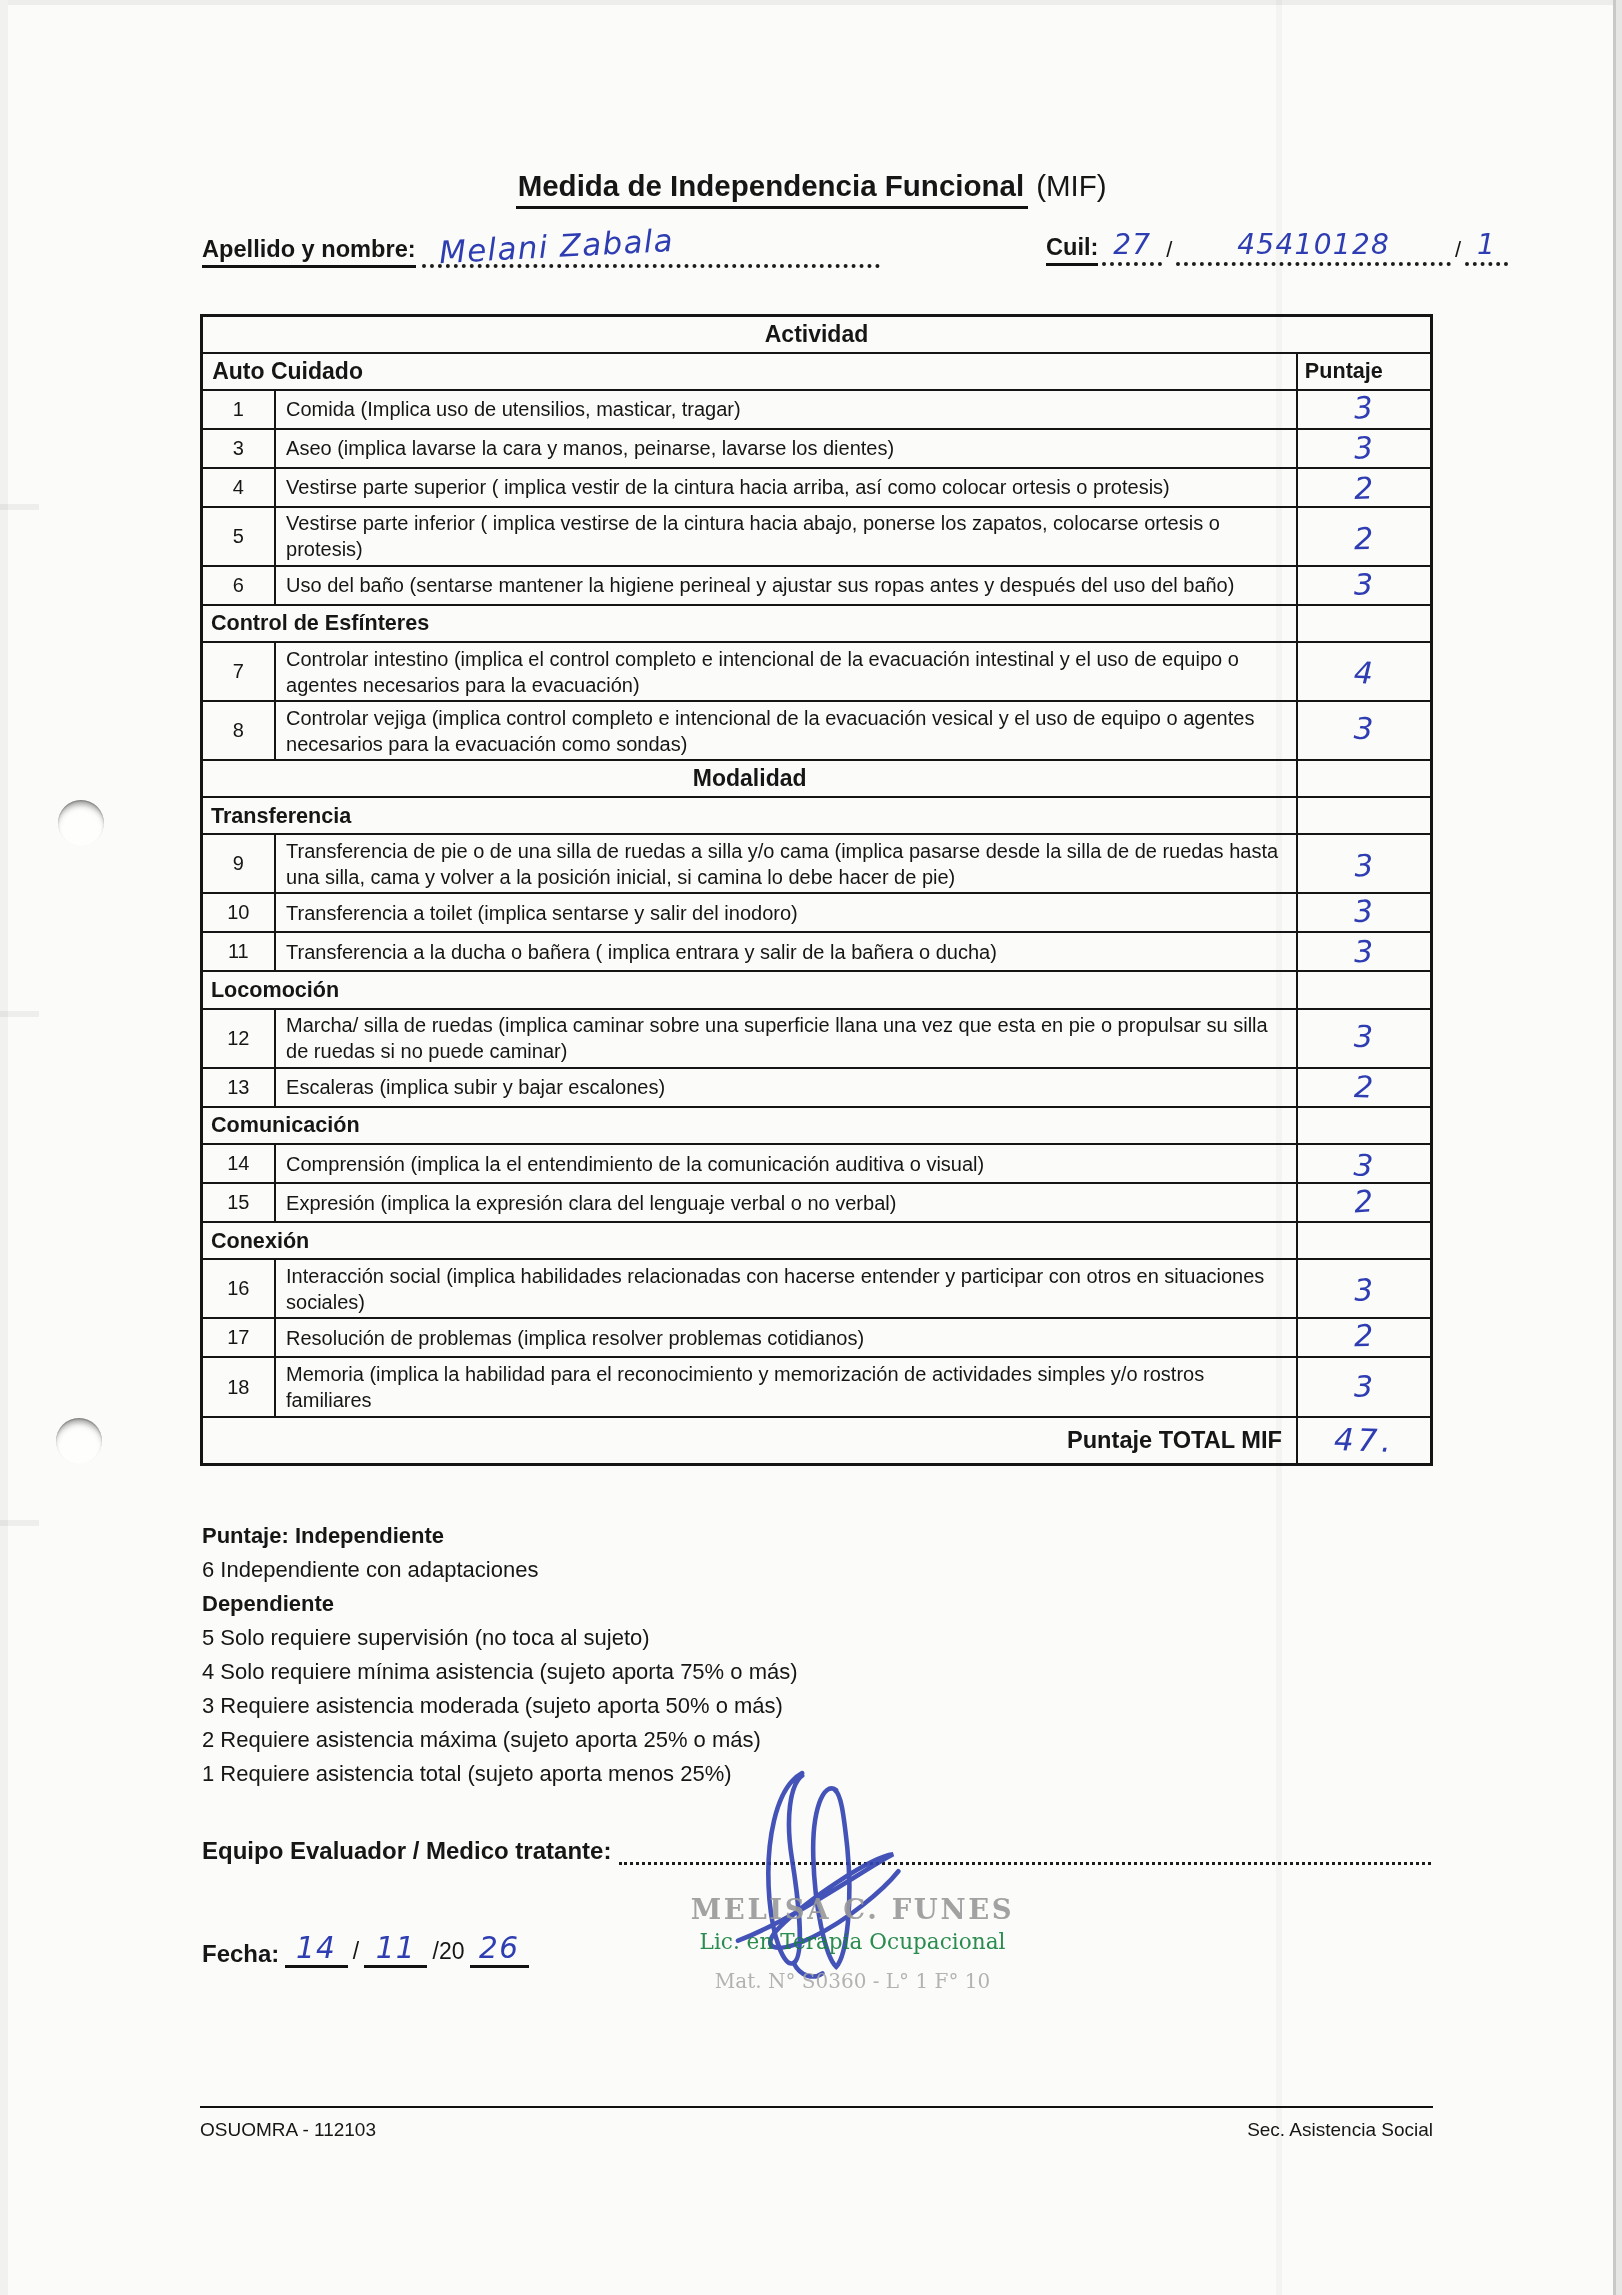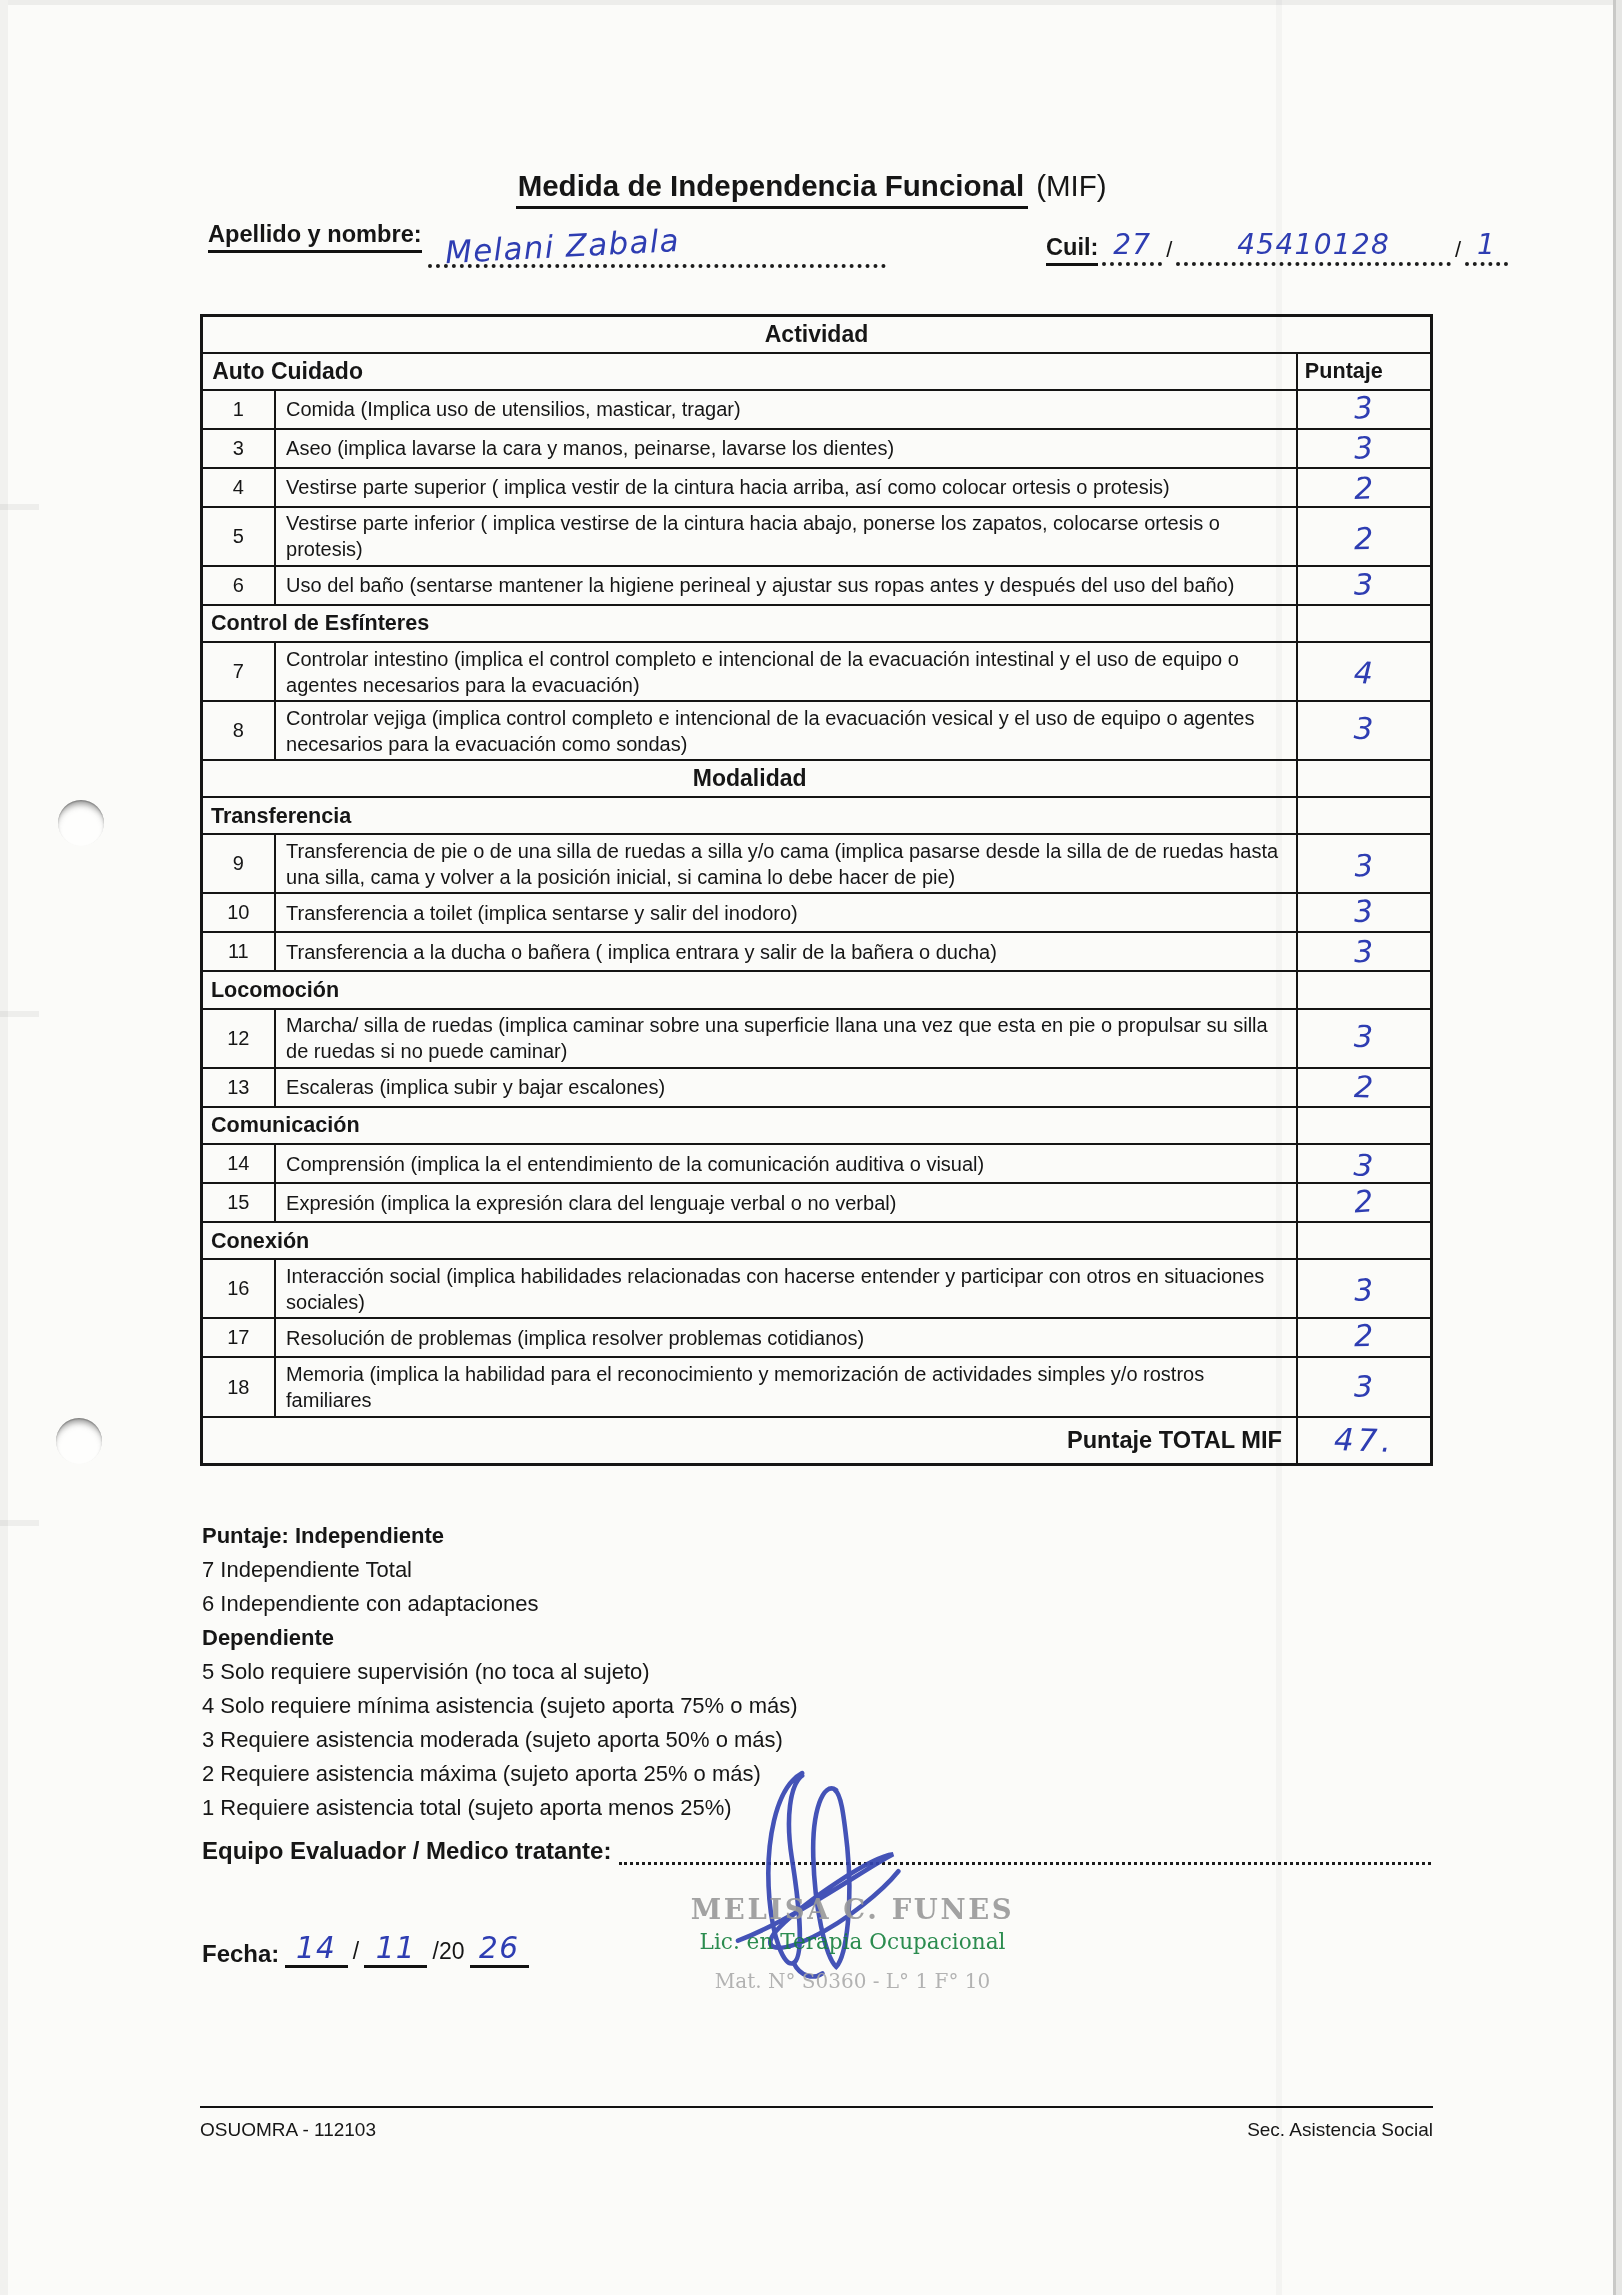--- a/index.html
+++ b/index.html
@@ -18,21 +18,21 @@
   .punch-hole{position:absolute;width:46px;height:46px;border-radius:50%;background:#fefefd;
     box-shadow:inset 0 7.2px 5.9px -3.3px rgba(70,70,70,.55), inset 0 1.3px 1.3px rgba(60,60,60,.35);}
 
   
   .title{position:absolute;top:169px;left:0;width:100%;text-align:center;font-size:29.5px;}
   .title-main{font-weight:bold;border-bottom:3.9px solid #121212;padding:0 3.9px 3.9px 1.3px;}
   .title-suffix{font-weight:normal;}
 
   
   .flabel{font-weight:bold;font-size:23.6px;border-bottom:3.3px solid #121212;padding-bottom:2px;white-space:nowrap;}
-  .name-field{position:absolute;left:208px;top:221px;display:flex;align-items:flex-start;}
+  .name-field{position:absolute;left:202px;top:221px;display:flex;align-items:flex-end;}
   .name-dots{display:inline-block;width:458px;height:43px;border-bottom:4.6px dotted #1c1c1c;margin-left:6.5px;position:relative;}
   .ink{color:#2e3db2;font-family:"DejaVu Sans",sans-serif;font-style:italic;letter-spacing:1.3px;}
   .name-ink{position:absolute;left:17px;bottom:0px;font-size:31px;transform:rotate(-3deg);white-space:nowrap;}
   .cuil-field{position:absolute;left:1046px;top:221px;display:flex;align-items:flex-end;}
   .cuil-seg{display:inline-block;height:41px;border-bottom:4.6px dotted #1c1c1c;margin:0 3.9px;position:relative;text-align:center;}
   .cuil-seg .ink{position:absolute;left:0;right:0;bottom:1.3px;font-size:28px;}
   .seg-a{width:60px;} .seg-b{width:275px;} .seg-c{width:43px;}
   .slash{font-size:22px;padding-bottom:2.6px;}
 
   
@@ -247,21 +247,20 @@
         <tr>
           <td colspan="2" class="c-total">Puntaje TOTAL MIF</td>
           <td class="c-score"><span class="ink ink-total">47.</span></td>
         </tr>
       </tbody>
   </table>
 
   <div class="legend">
     <div class="bold">Puntaje: Independiente</div>
     <div>
-        <div>7 Independiente Total</div>
         <div>6 Independiente con adaptaciones</div>
         <div class="bold">Dependiente</div>
         <div>5 Solo requiere supervisión (no toca al sujeto)</div>
         <div>4 Solo requiere mínima asistencia (sujeto aporta 75% o más)</div>
         <div>3 Requiere asistencia moderada (sujeto aporta 50% o más)</div>
         <div>2 Requiere asistencia máxima (sujeto aporta 25% o más)</div>
         <div>1 Requiere asistencia total (sujeto aporta menos 25%)</div>
       </div>
   </div>
 

